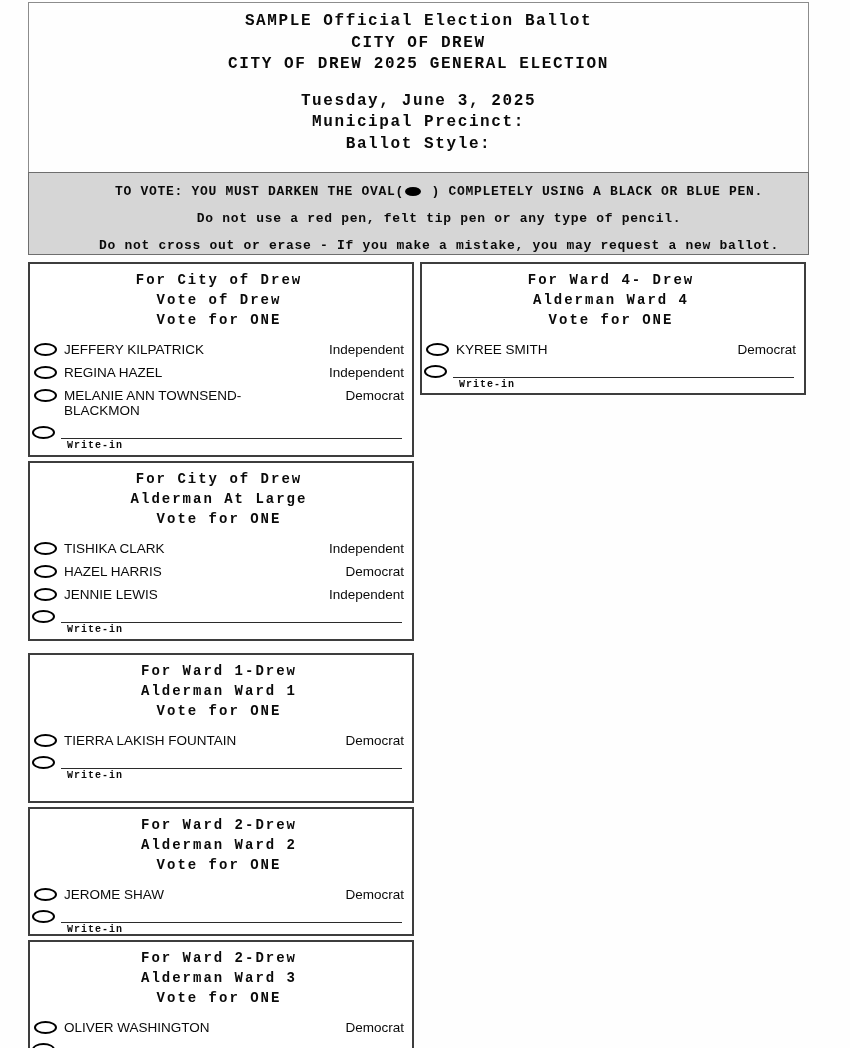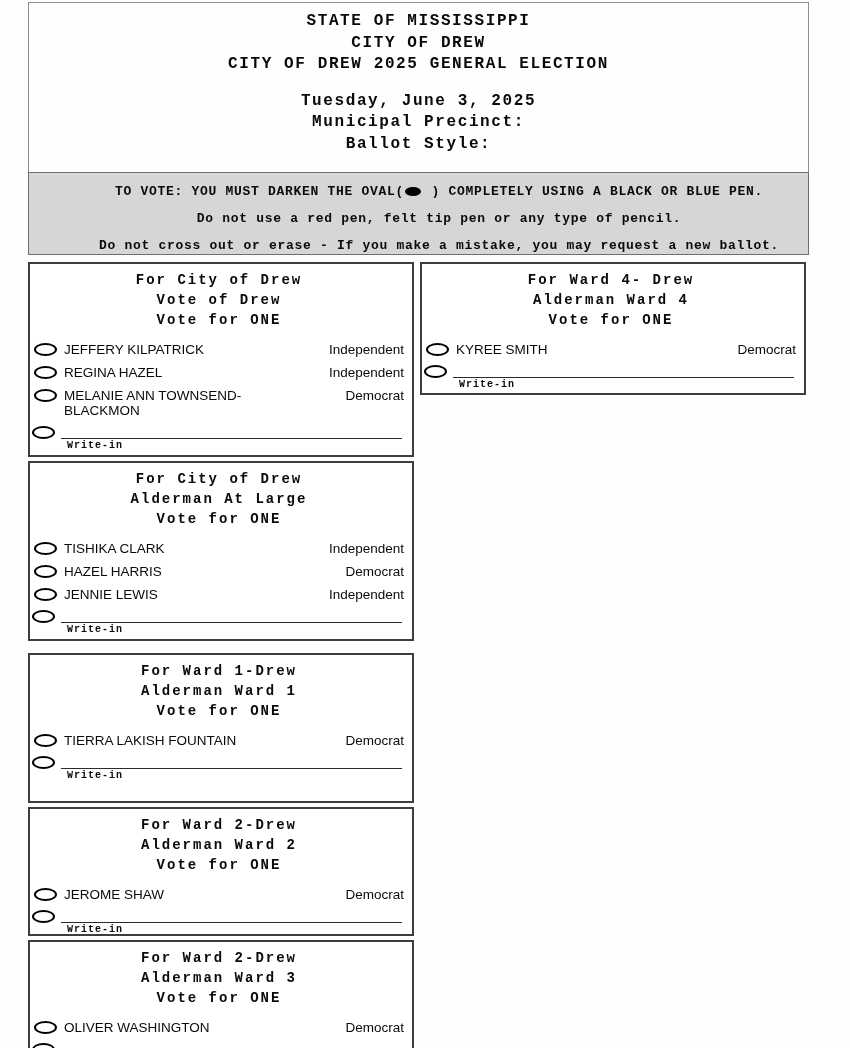--- a/index.html
+++ b/index.html
@@ -129,21 +129,21 @@
     letter-spacing: 1px;
     line-height: 11px;
     margin-left: 33px;
     margin-top: 1px;
   }
 </style>
 </head>
 <body>
 
 <div id="header-box">
-  <div class="hdr-line">STATE OF MISSISSIPPI</div>
+  <div class="hdr-line">SAMPLE Official Election Ballot</div>
   <div class="hdr-line">CITY OF DREW</div>
   <div class="hdr-line">CITY OF DREW 2025 GENERAL ELECTION</div>
   <div class="hdr-gap"></div>
   <div class="hdr-line">Tuesday, June 3, 2025</div>
   <div class="hdr-line">Municipal Precinct:</div>
   <div class="hdr-line">Ballot Style:</div>
 </div>
 
 <div id="instructions-box">
   <div class="instr-line"><span>TO VOTE: YOU MUST DARKEN THE OVAL(</span><span class="oval-filled"></span><span> ) COMPLETELY USING A BLACK OR BLUE PEN.</span></div>

